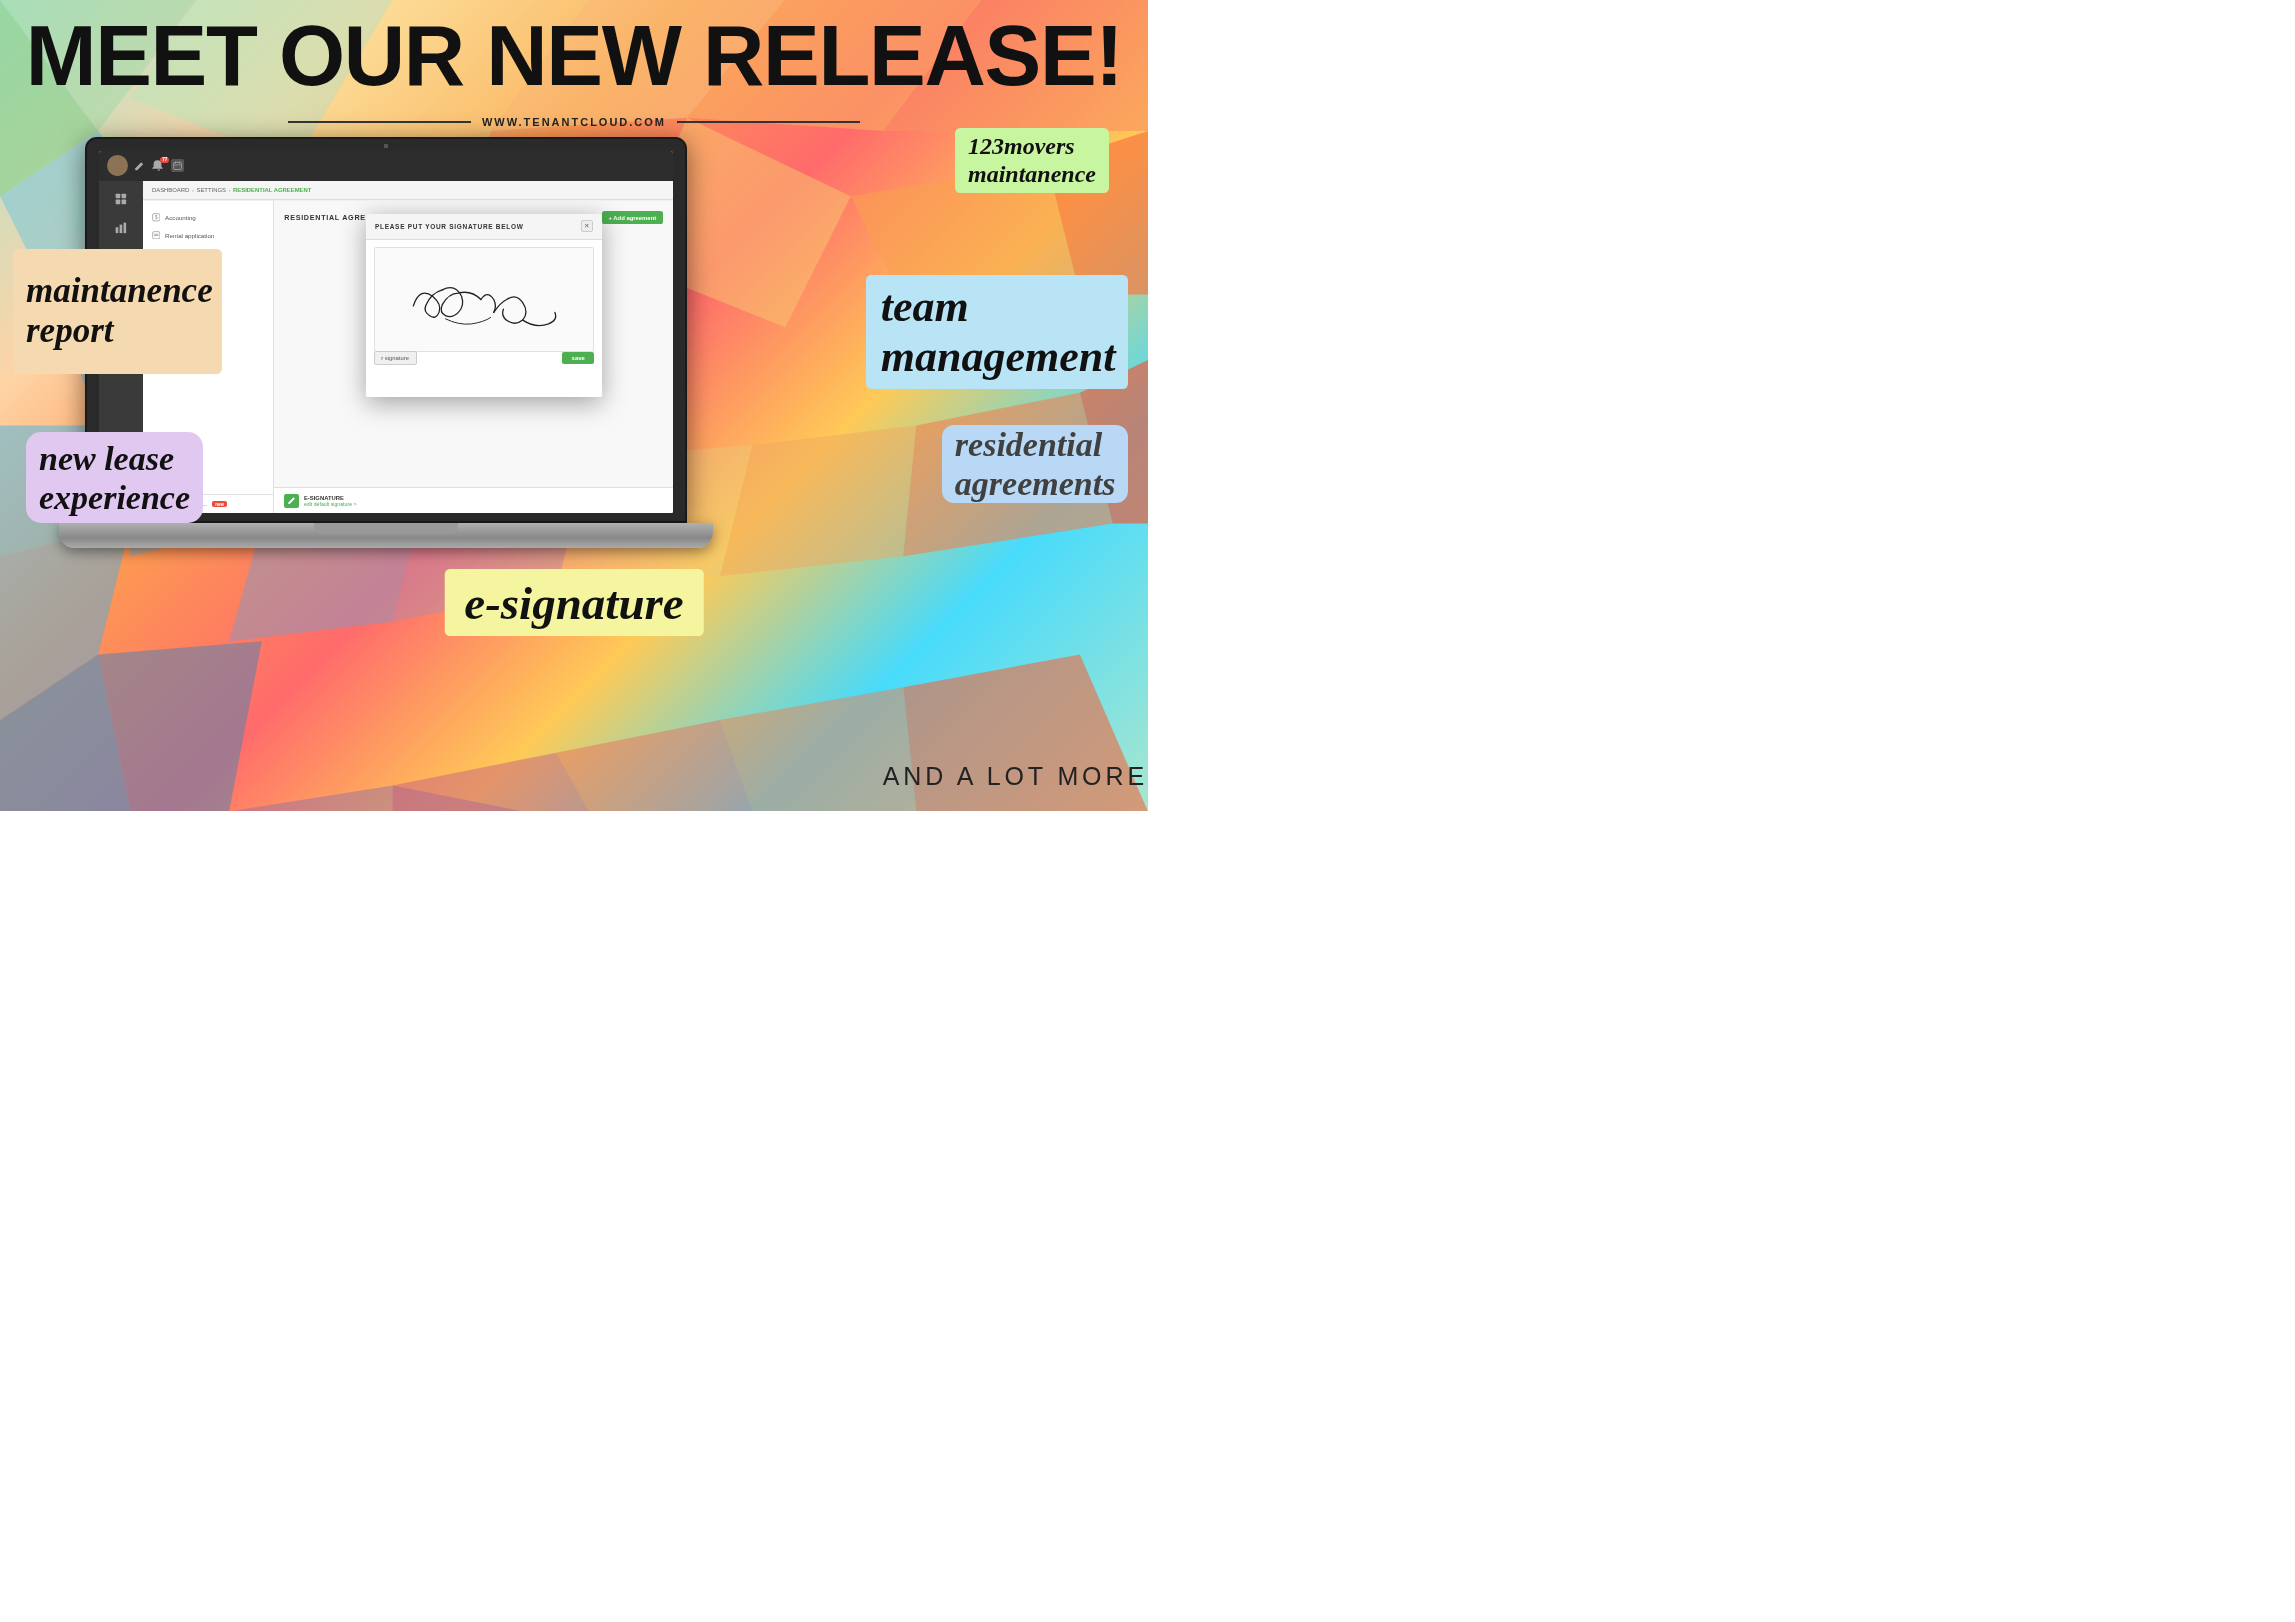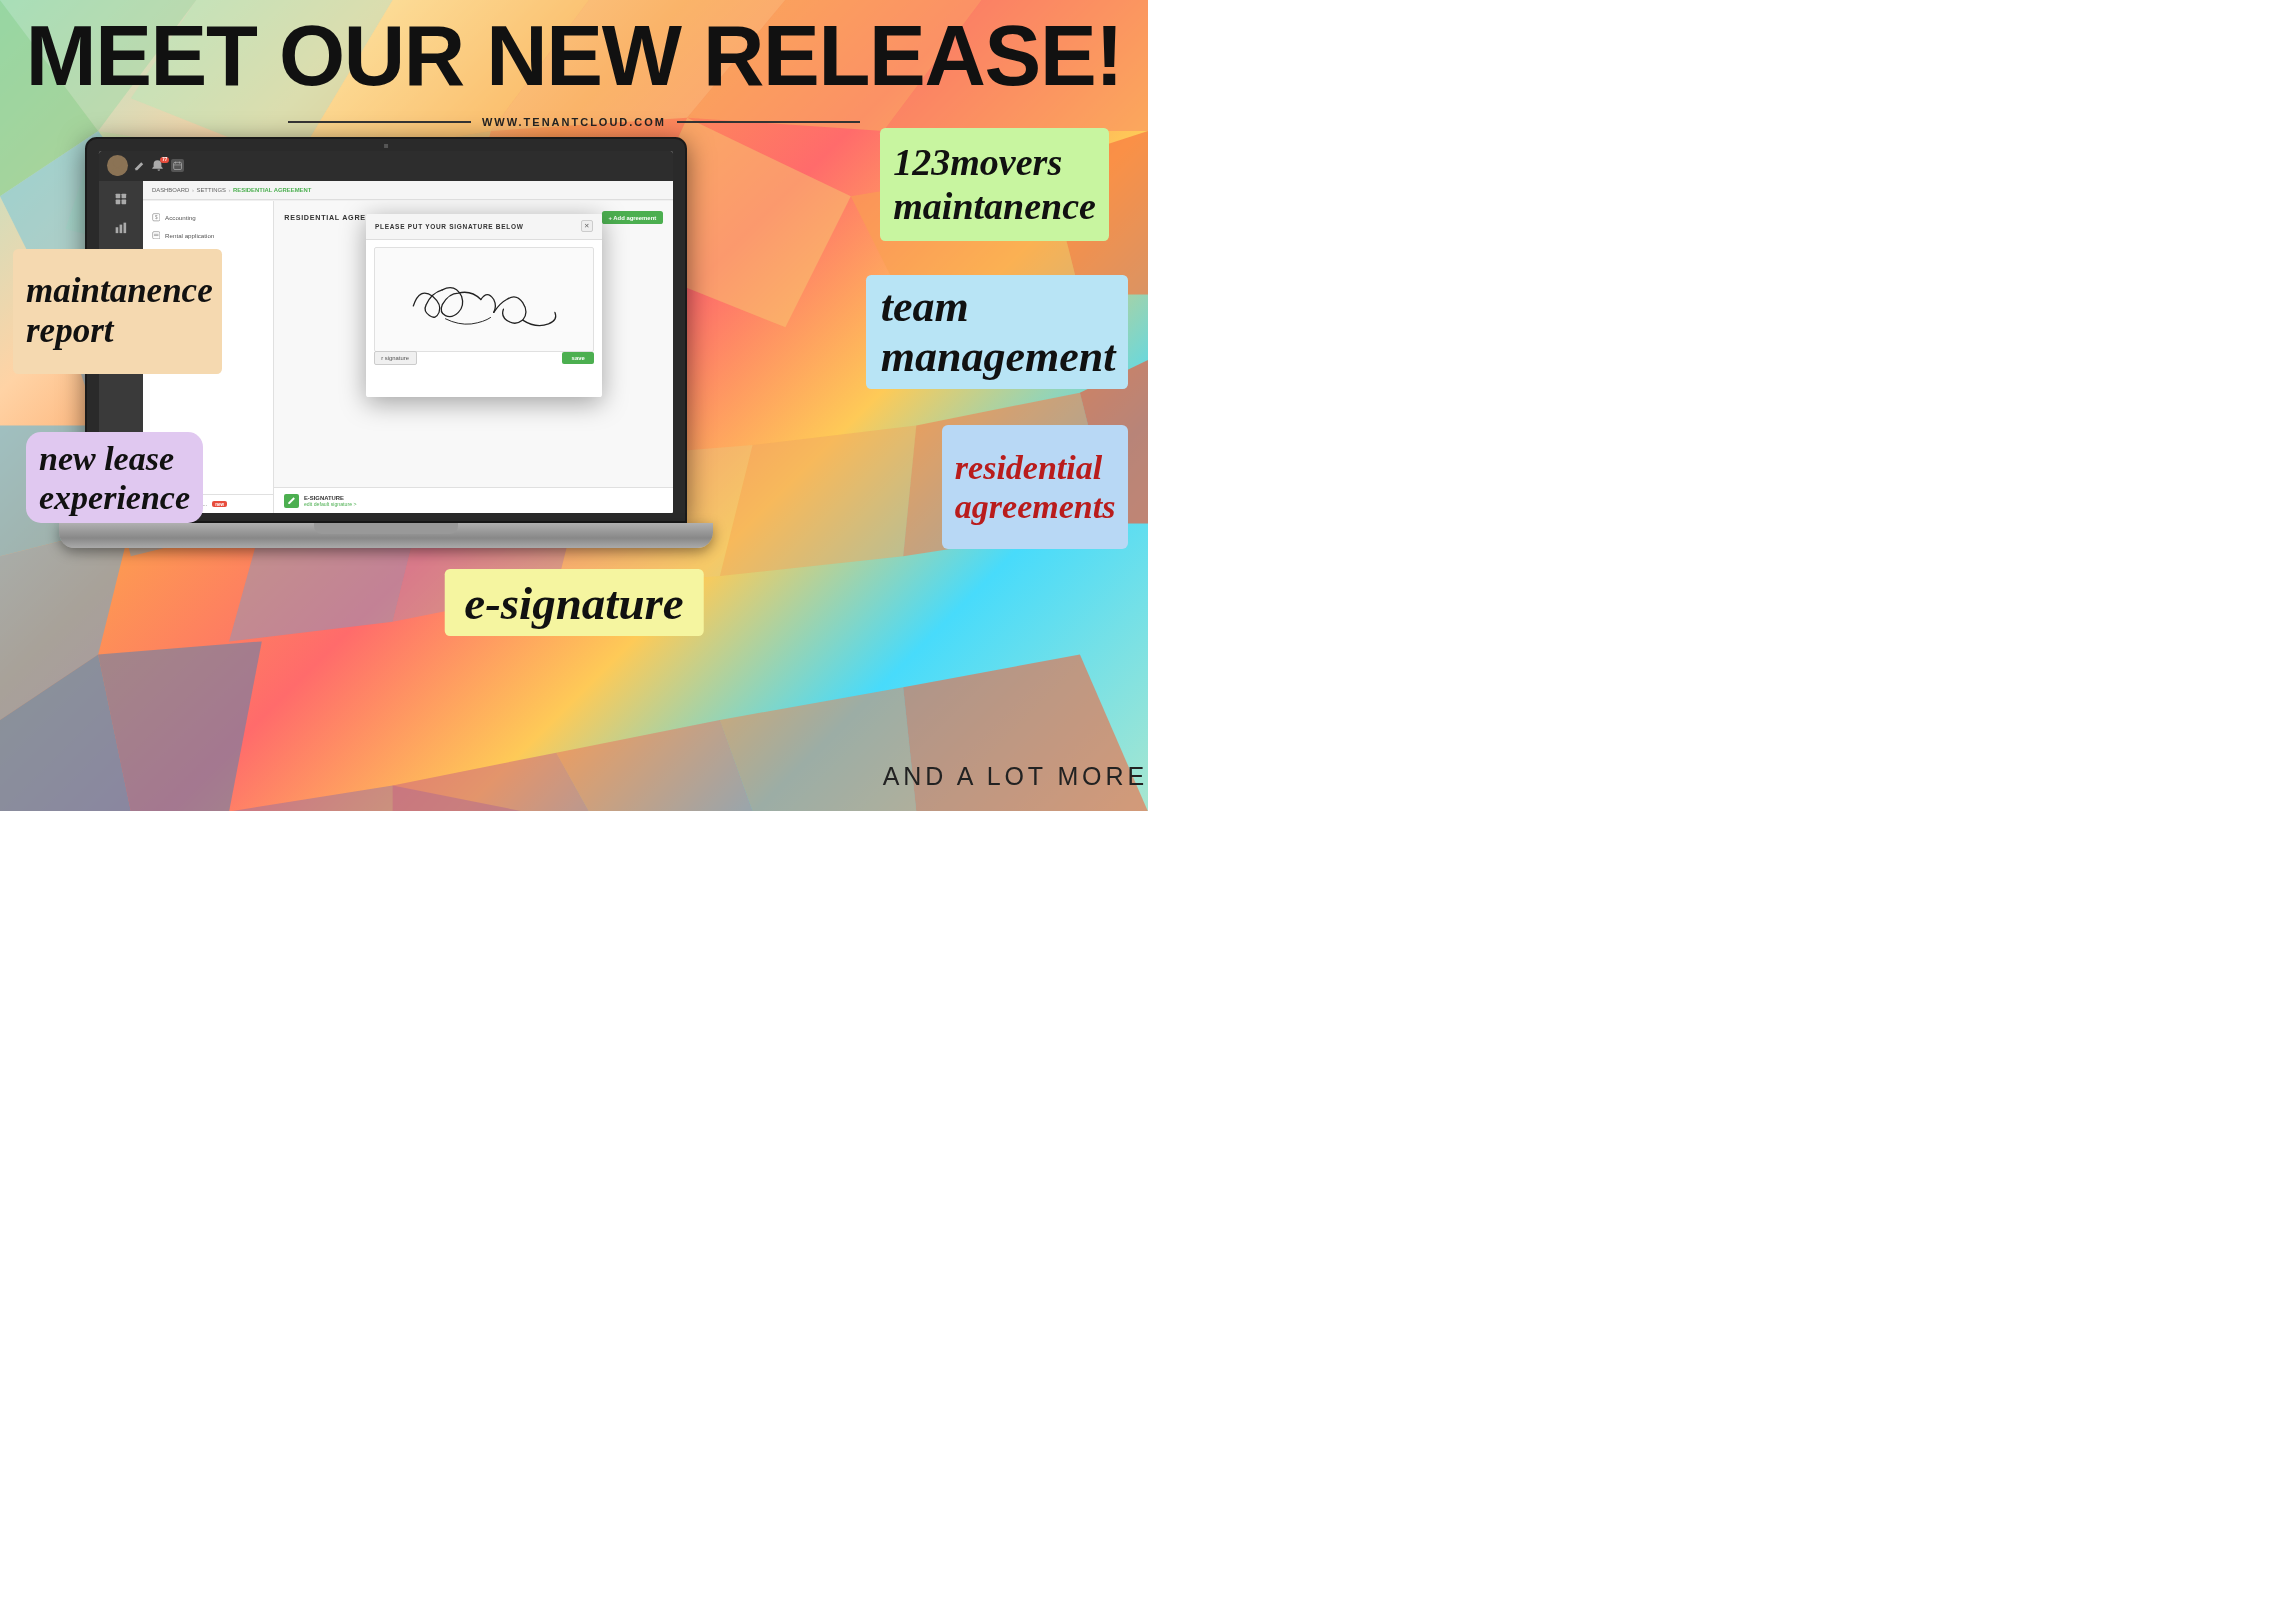--- a/index.html
+++ b/index.html
@@ -384,24 +384,24 @@
       z-index: 20;
       font-family: 'Georgia', serif;
       font-style: italic;
       font-weight: 700;
       line-height: 1.15;
     }
 
     .callout-movers {
       top: 128px;
       right: 39px;
-      font-size: 38px;
+      font-size: 24px;
       color: #111;
       background: #c8f5a0;
-      padding: 13px 13px;
+      padding: 5px 13px;
       border-radius: 5.2px;
       max-width: 236px;
     }
 
     .callout-maintenance {
       top: 249px;
       left: 13px;
       font-size: 35px;
       color: #111;
       background: #f5d9b0;
@@ -429,24 +429,24 @@
       background: #e0c8f0;
       padding: 6.5px 13px;
       border-radius: 15px;
       max-width: 196px;
     }
 
     .callout-residential {
       top: 425px;
       right: 19.6px;
       font-size: 34px;
-      color: #b91c1c;
+      color: #404040;
       background: #b8d8f5;
-      padding: 23px 13px;
-      border-radius: 6px;
+      padding: 0 13px;
+      border-radius: 12px;
       max-width: 222px;
     }
 
     .callout-esignature {
       top: 569px;
       left: 50%;
       transform: translateX(-50%);
       font-size: 47px;
       color: #111;
       background: #f5f5a0;

